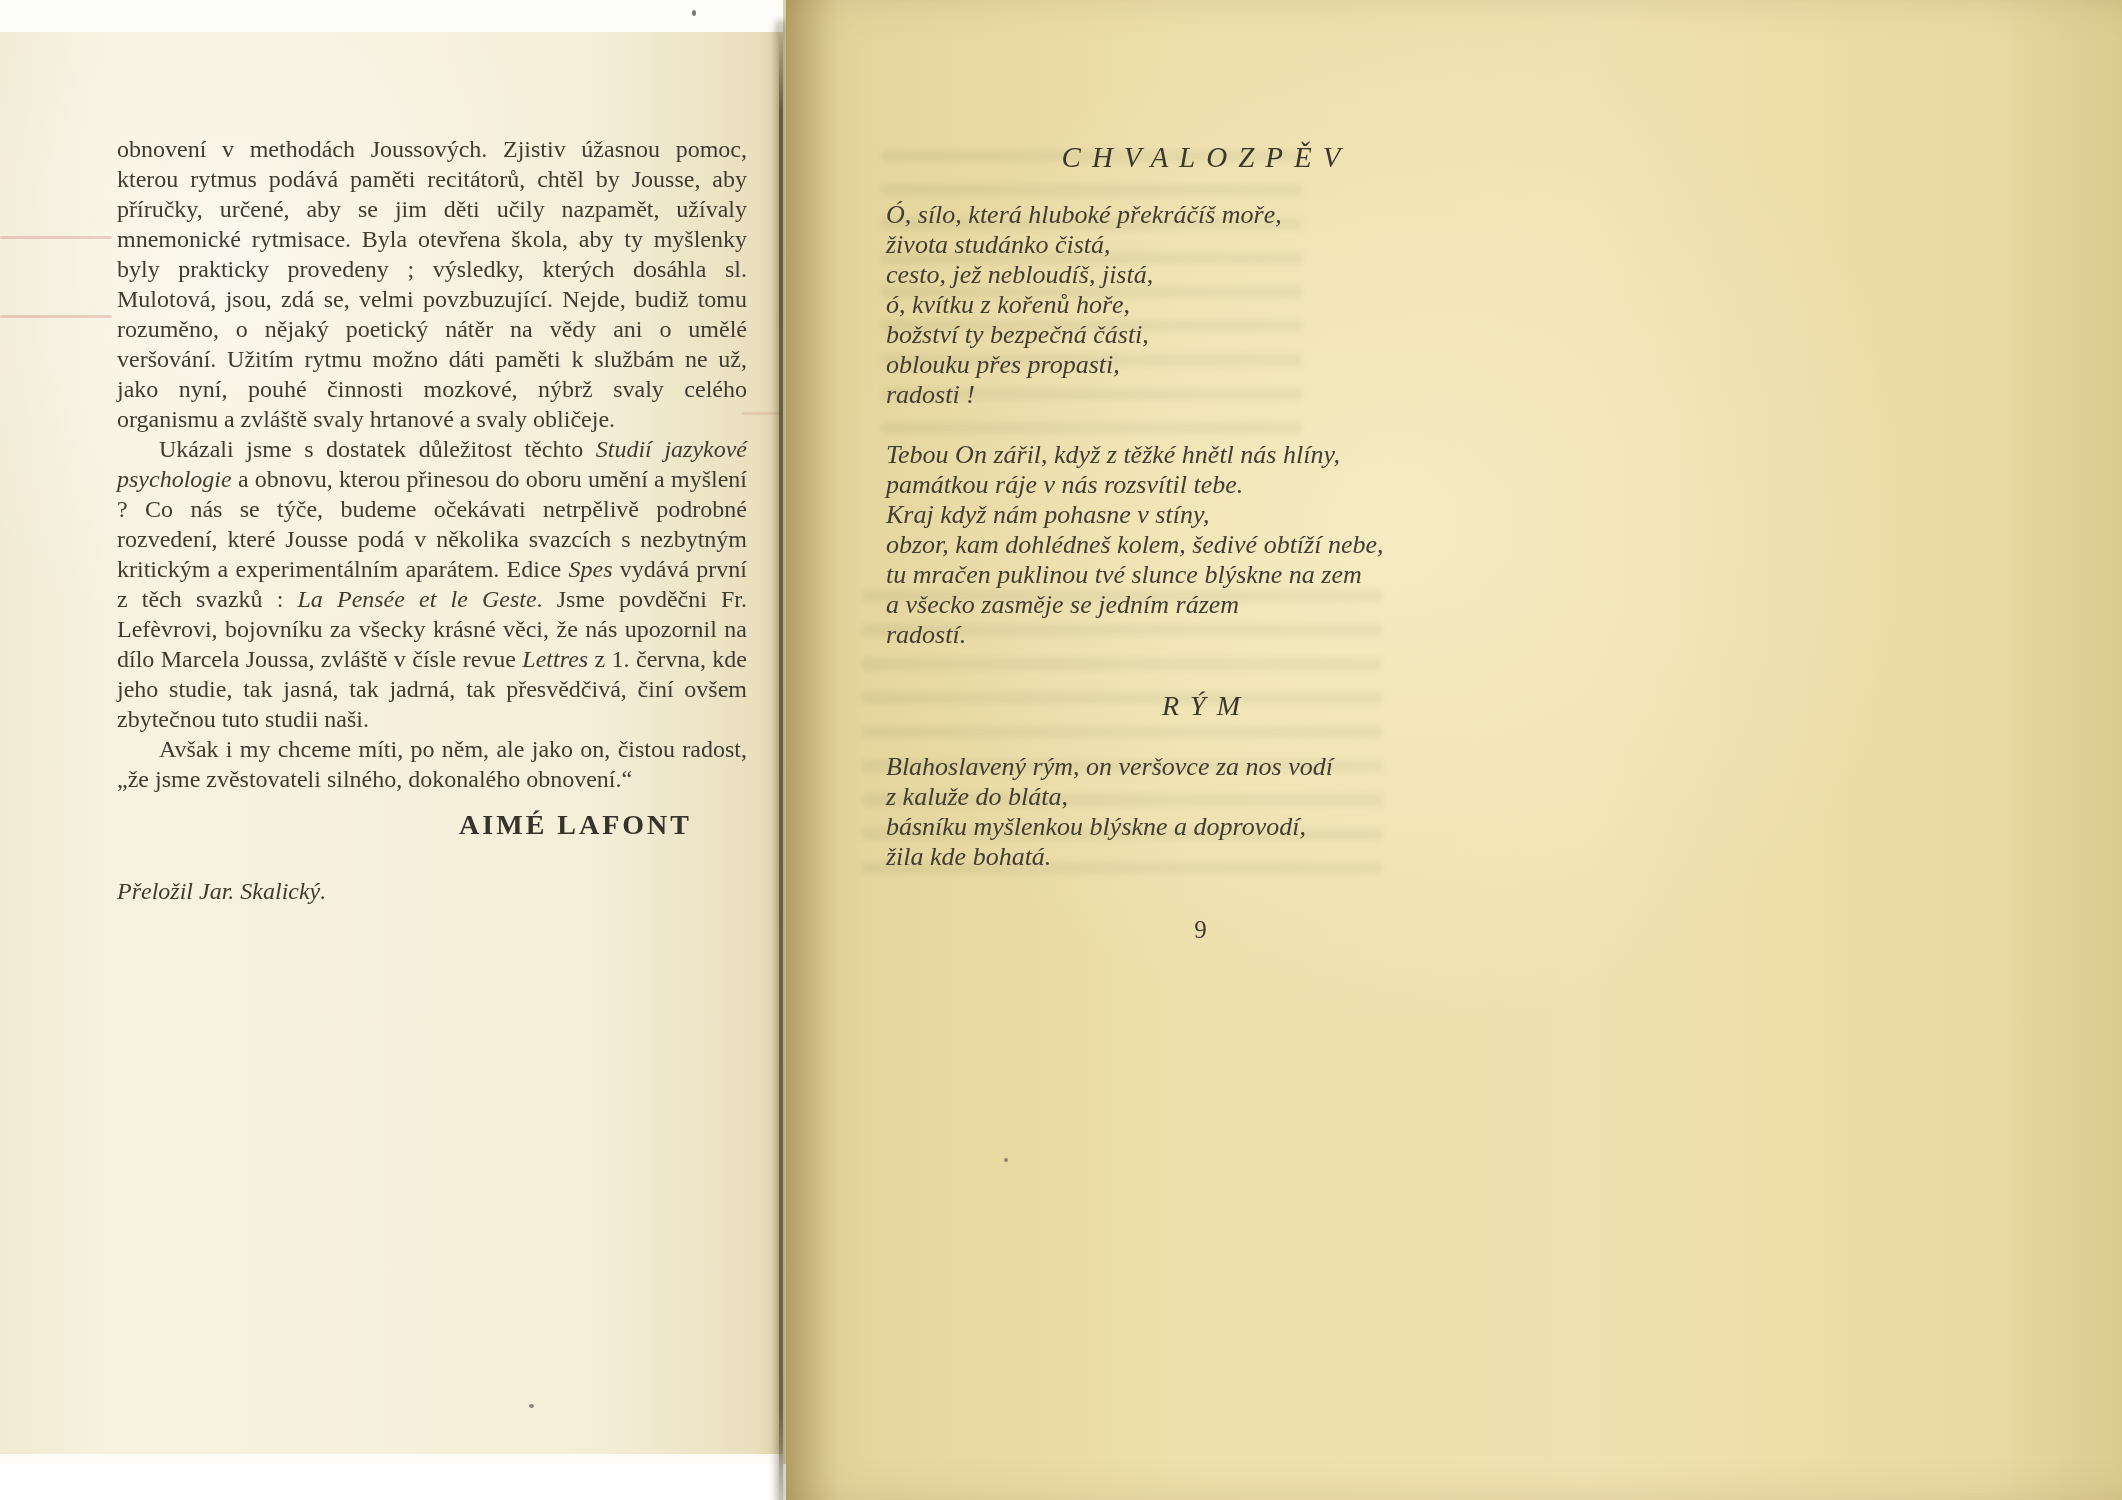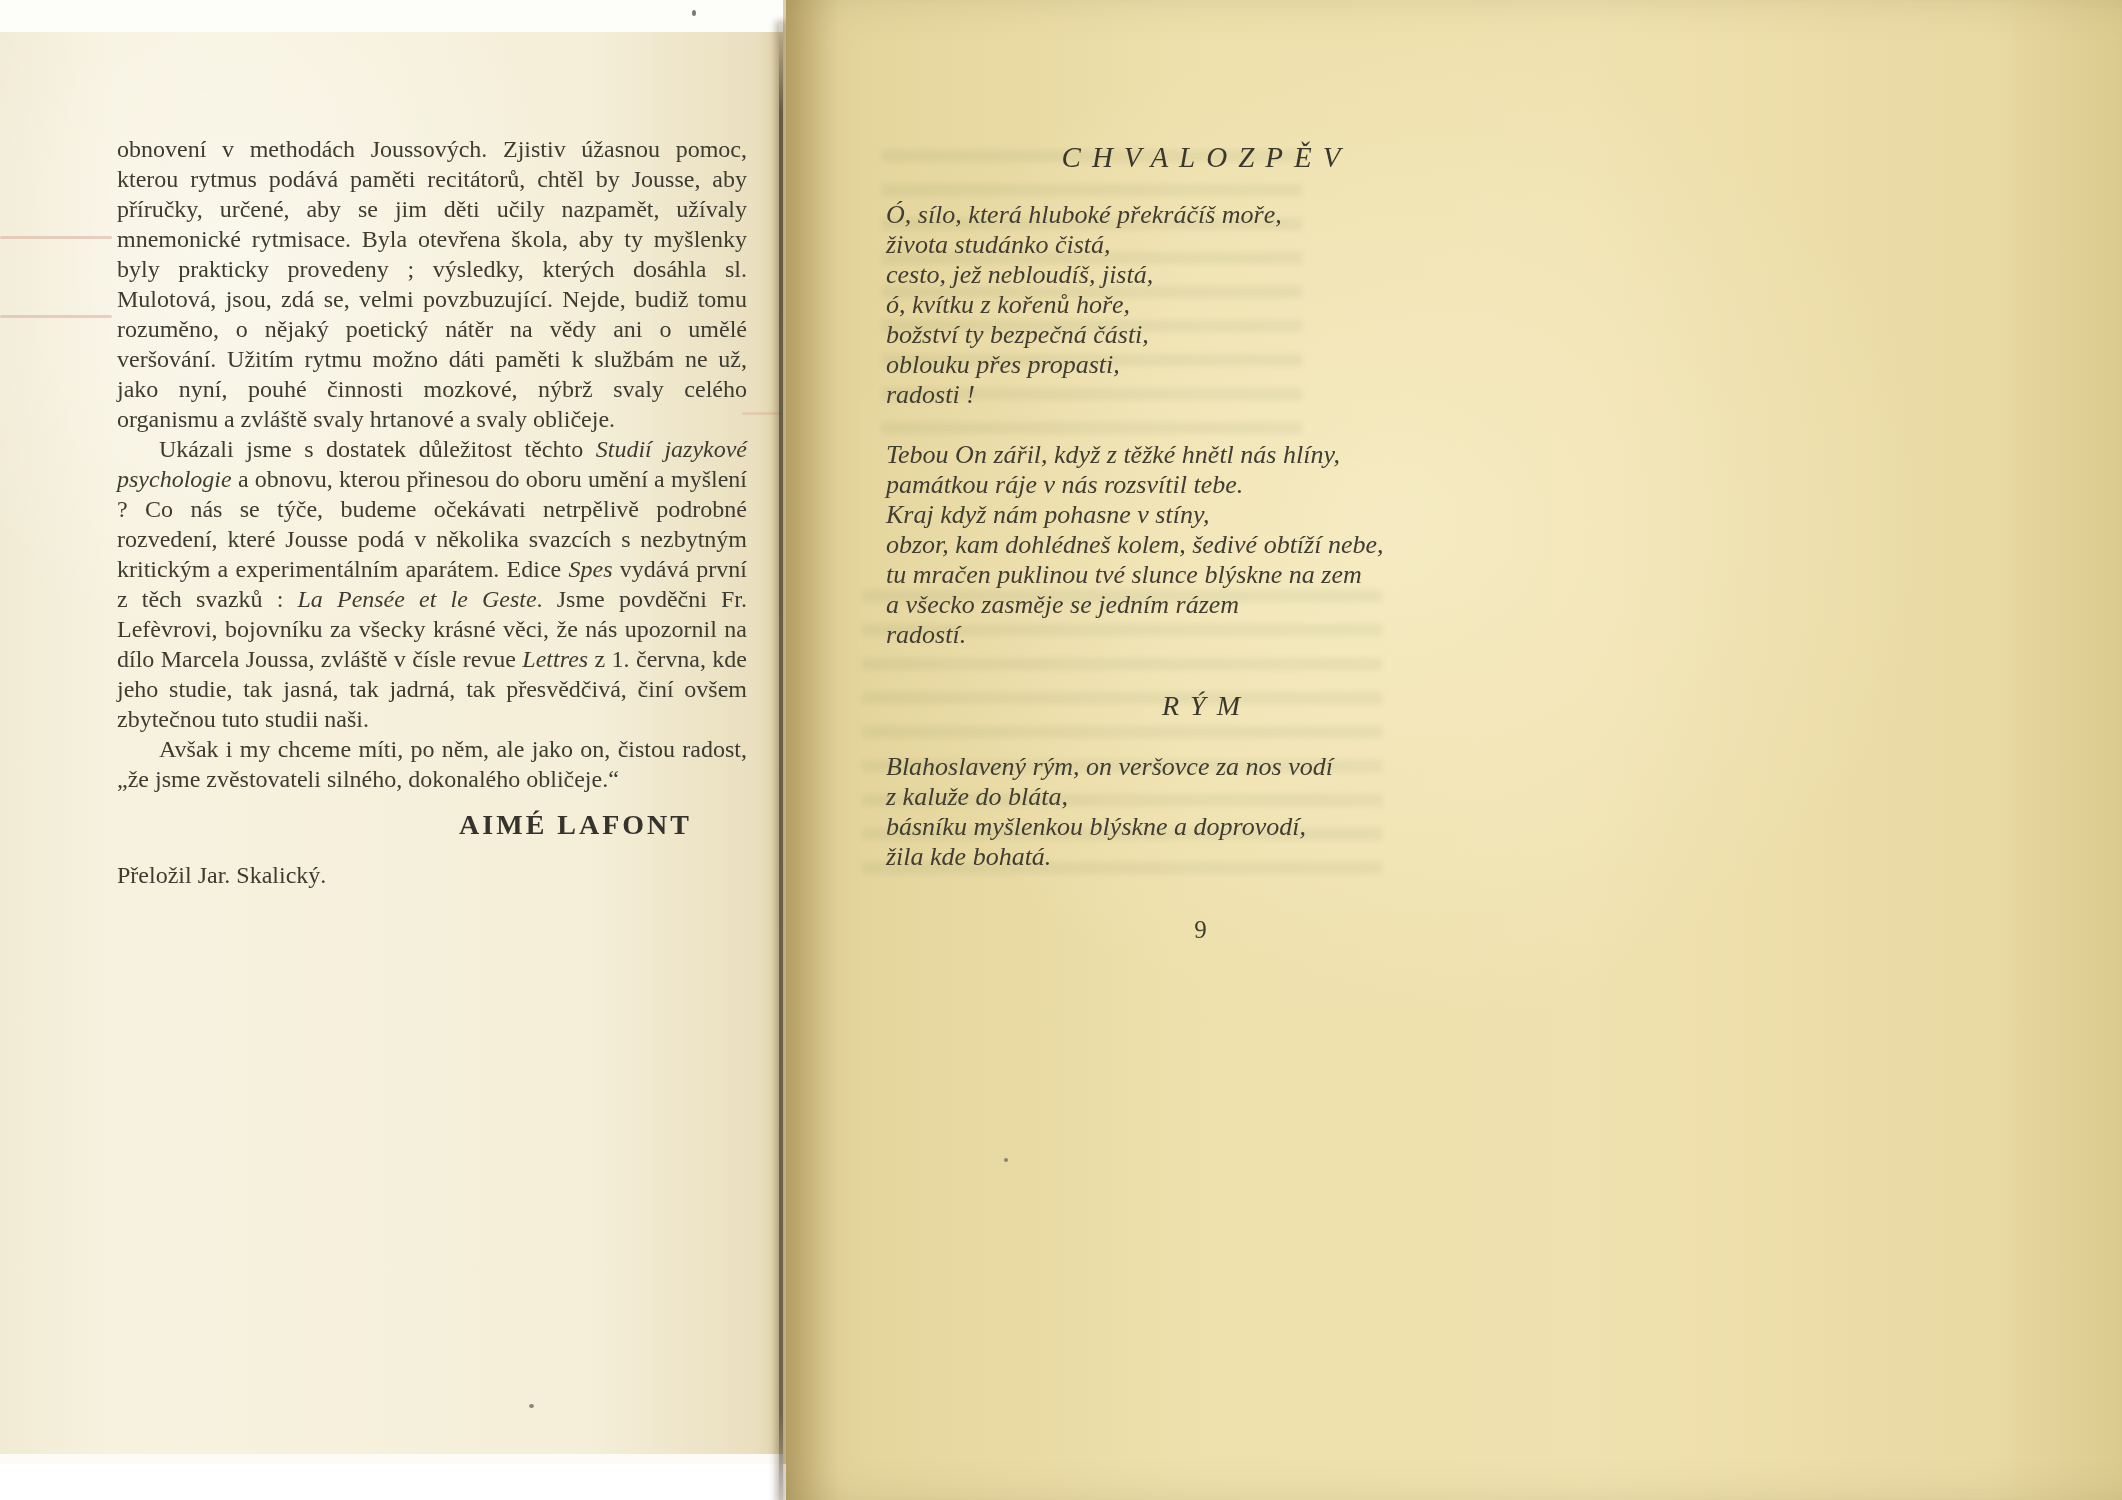--- a/index.html
+++ b/index.html
@@ -49,22 +49,22 @@
   .para.indent { text-indent: 42px; }
   .textblock i { font-style: italic; }
 
   .signature {
     margin-top: 16px;
     text-align: right; padding-right: 55px;
     font-weight: bold; font-size: 28px; letter-spacing: 3px;
     color: #35332b;
   }
   .translator {
-    margin-top: 20px;
-    font-size: 24px;
+    margin-top: 36px;
+    font-style: italic; font-size: 24px;
     color: #3e3b31;
   }
 
   
   .gutter-line {
     position: absolute; left: 779px; top: 24px;
     width: 4px; height: 1476px;
     background: linear-gradient(180deg,
       rgba(60,50,28,.2), rgba(62,52,30,.75) 6%,
       rgba(62,52,30,.7) 94%, rgba(62,52,30,.3));
@@ -128,21 +128,21 @@
     <div class="strip-top"></div>
     <div class="strip-bottom"></div>
 
     <div class="bleed bleed-1"></div>
     <div class="bleed bleed-2"></div>
     <div class="bleed bleed-3"></div>
 
     <div class="textblock">
       <p class="para">obnovení v methodách Joussových. Zjistiv úžasnou pomoc, kterou rytmus podává paměti recitátorů, chtěl by Jousse, aby příručky, určené, aby se jim děti učily nazpamět, užívaly mnemonické rytmisace. Byla otevřena škola, aby ty myšlenky byly prakticky provedeny ; výsledky, kterých dosáhla sl. Mulotová, jsou, zdá se, velmi povzbuzující. Nejde, budiž tomu rozuměno, o nějaký poetický nátěr na vědy ani o umělé veršování. Užitím rytmu možno dáti paměti k službám ne už, jako nyní, pouhé činnosti mozkové, nýbrž svaly celého organismu a zvláště svaly hrtanové a svaly obličeje.</p>
       <p class="para indent">Ukázali jsme s dostatek důležitost těchto <i>Studií jazykové psychologie</i> a obnovu, kterou přinesou do oboru umění a myšlení ? Co nás se týče, budeme očekávati netrpělivě podrobné rozvedení, které Jousse podá v několika svazcích s nezbytným kritickým a experimentálním aparátem. Edice <i>Spes</i> vydává první z těch svazků : <i>La Pensée et le Geste</i>. Jsme povděčni Fr. Lefèvrovi, bojovníku za všecky krásné věci, že nás upozornil na dílo Marcela Joussa, zvláště v čísle revue <i>Lettres</i> z 1. června, kde jeho studie, tak jasná, tak jadrná, tak přesvědčivá, činí ovšem zbytečnou tuto studii naši.</p>
-      <p class="para indent">Avšak i my chceme míti, po něm, ale jako on, čistou radost, „že jsme zvěstovateli silného, dokonalého obličeje.“</p>
+      <p class="para indent">Avšak i my chceme míti, po něm, ale jako on, čistou radost, „že jsme zvěstovateli silného, dokonalého obnovení.“</p>
 
       <div class="signature">AIMÉ LAFONT</div>
       <div class="translator">Přeložil Jar. Skalický.</div>
     </div>
   </div>
 
   <div class="gutter-line"></div>
 
   <div class="page-right">
     <div class="ghost ghost-1"></div>

